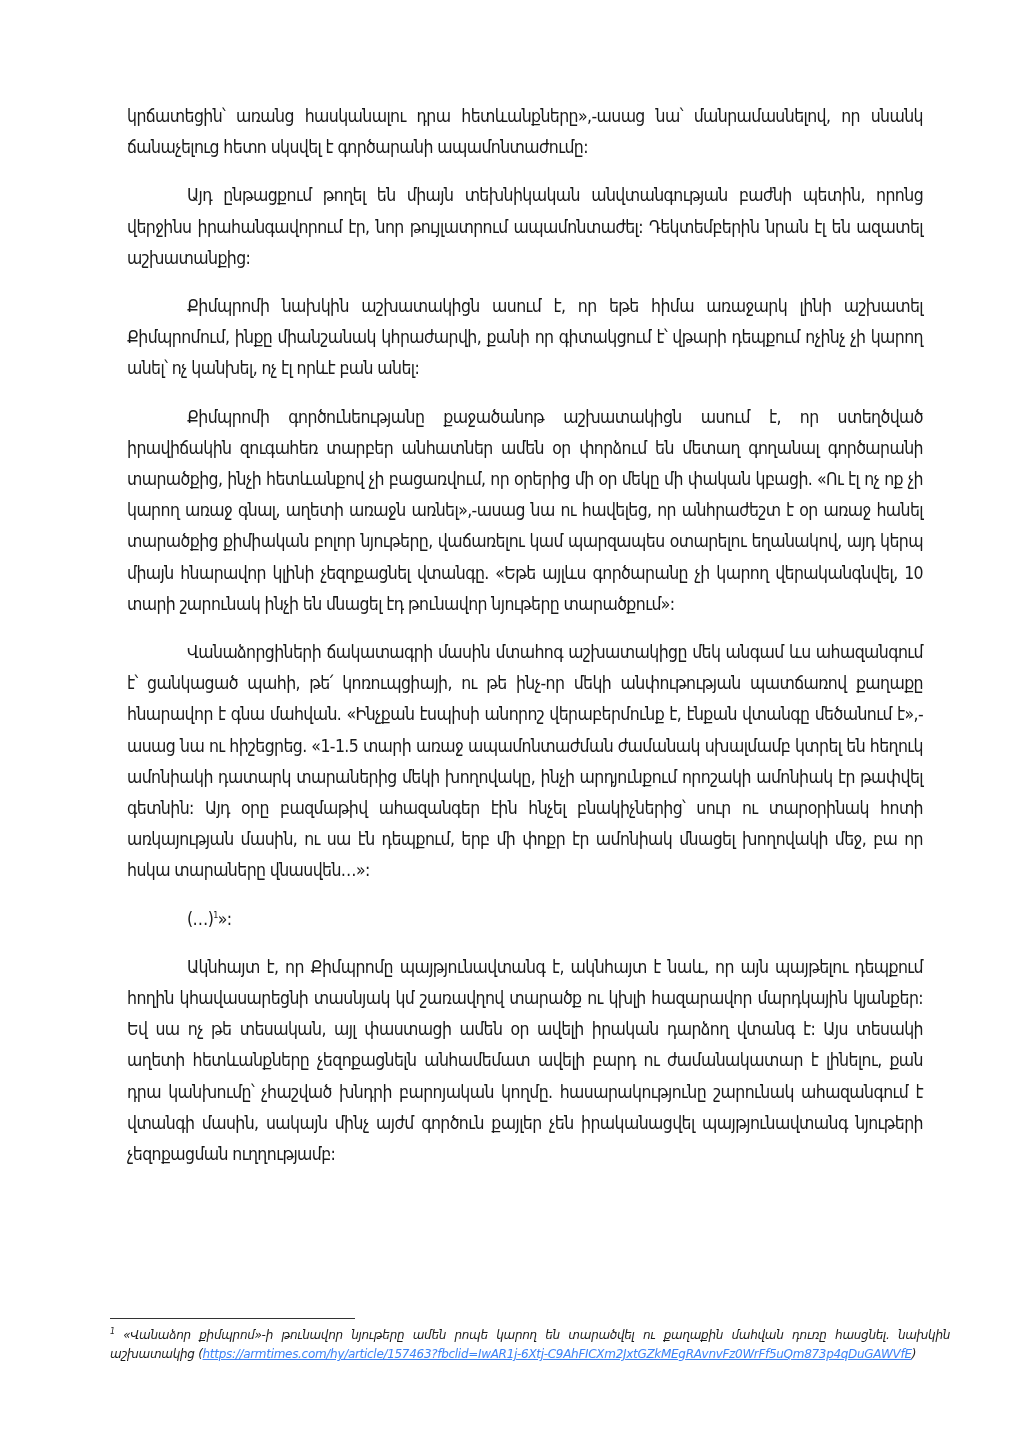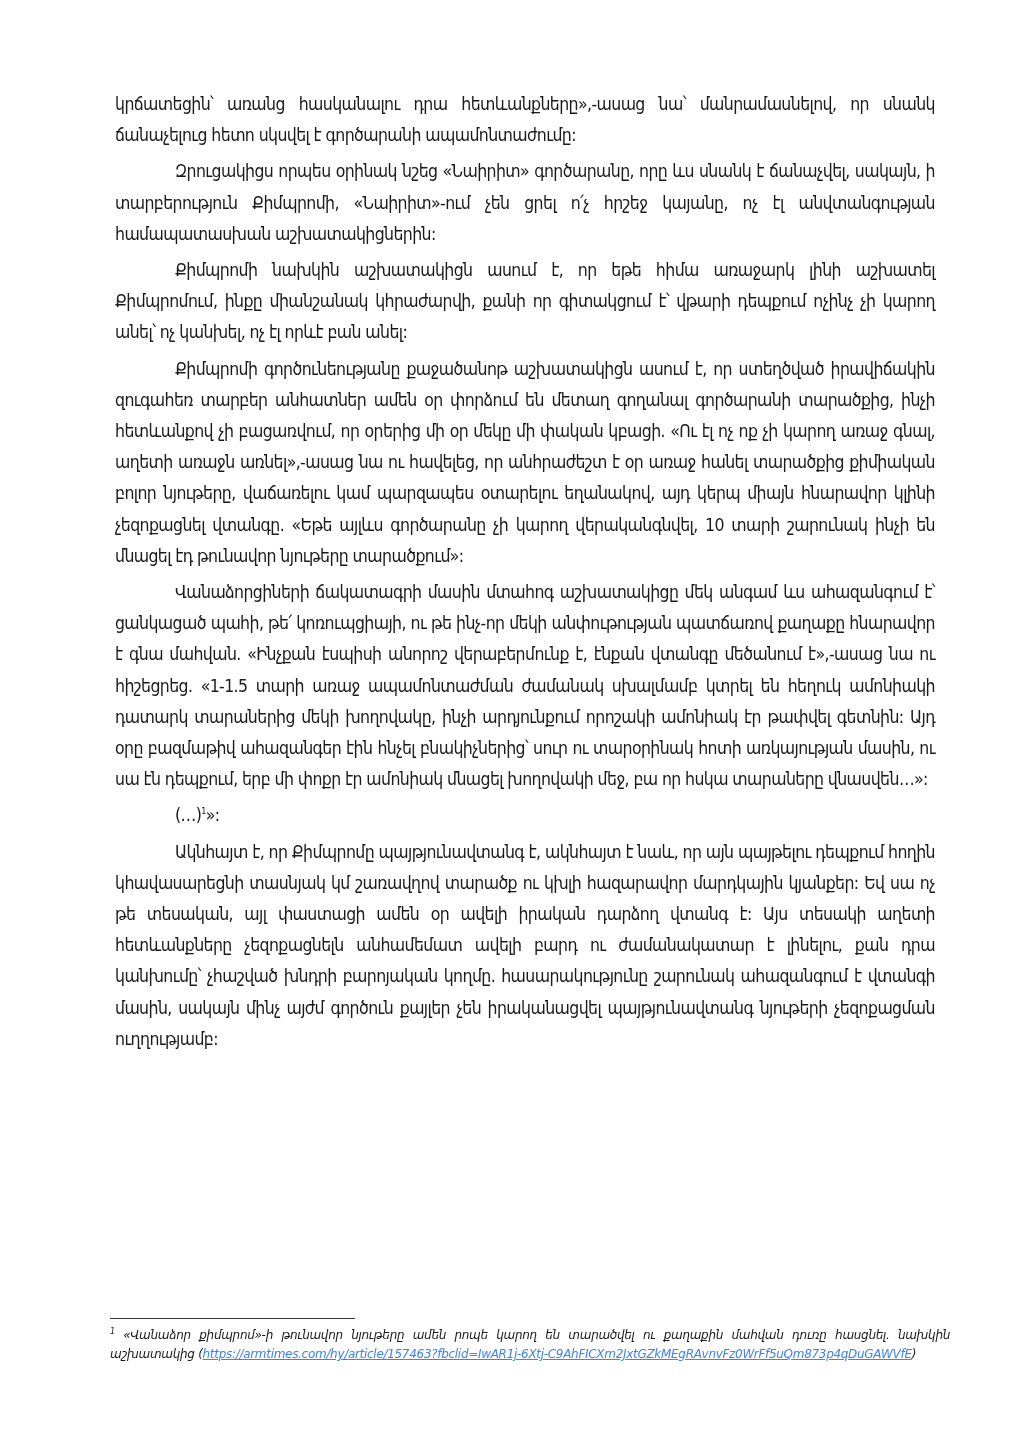--- a/index.html
+++ b/index.html
@@ -8,21 +8,21 @@
     position: absolute; left: 110px; top: 84px; width: 830px;
     font-family: "DejaVu Sans", sans-serif;
     font-size: 17.5px;
     line-height: 31.2px;
     color: #1a1a1a;
     text-align: justify;
     font-stretch: condensed;
     letter-spacing: -0.6px;
     word-spacing: 0px;
   }
-  .page p { margin: 5px; }
+  .page p { margin: 17px; }
   .page p.indent { text-indent: 60px; }
   .page p.cont { text-indent: 0; }
   sup { font-size: 9px; line-height: 0; vertical-align: super; }
   .fn-rule {
     position: absolute; left: 110px; top: 1318px; width: 245px; height: 1px;
     background: #333333;
   }
   .footnote {
     position: absolute; left: 110px; top: 1326px; width: 840px;
     font-family: "DejaVu Sans", sans-serif;
@@ -34,21 +34,21 @@
     letter-spacing: -0.3px;
   }
   .footnote a { color: #3b82f6; text-decoration: underline; }
   .footnote sup { font-size: 8px; }
 </style>
 </head>
 <body>
 
 <div class="page">
   <p class="cont">կրճատեցին՝ առանց հասկանալու դրա հետևանքները»,-ասաց նա՝ մանրամասնելով, որ սնանկ ճանաչելուց հետո սկսվել է գործարանի ապամոնտաժումը:</p>
-  <p class="indent">Զրուցակիցս որպես օրինակ նշեց «Նաիրիտ» գործարանը, որը ևս սնանկ է ճանաչվել, սակայն, ի տարբերություն Քիմպրոմի, «Նաիրիտ»-ում չեն ցրել ո՛չ հրշեջ կայանը, ոչ էլ անվտանգության համապատասխան աշխատակիցներին:</p>
+  <p class="indent">Այդ ընթացքում թողել են միայն տեխնիկական անվտանգության բաժնի պետին, որոնց վերջինս իրահանգավորում էր, նոր թույլատրում ապամոնտաժել: Դեկտեմբերին նրան էլ են ազատել աշխատանքից:</p>
   <p class="indent">Քիմպրոմի նախկին աշխատակիցն ասում է, որ եթե հիմա առաջարկ լինի աշխատել Քիմպրոմում, ինքը միանշանակ կհրաժարվի, քանի որ գիտակցում է՝ վթարի դեպքում ոչինչ չի կարող անել՝ ոչ կանխել, ոչ էլ որևէ բան անել:</p>
   <p class="indent">Քիմպրոմի գործունեությանը քաջածանոթ աշխատակիցն ասում է, որ ստեղծված իրավիճակին զուգահեռ տարբեր անհատներ ամեն օր փորձում են մետաղ գողանալ գործարանի տարածքից, ինչի հետևանքով չի բացառվում, որ օրերից մի օր մեկը մի փական կբացի. «Ու էլ ոչ ոք չի կարող առաջ գնալ, աղետի առաջն առնել»,-ասաց նա ու հավելեց, որ անհրաժեշտ է օր առաջ հանել տարածքից քիմիական բոլոր նյութերը, վաճառելու կամ պարզապես օտարելու եղանակով, այդ կերպ միայն հնարավոր կլինի չեզոքացնել վտանգը. «Եթե այլևս գործարանը չի կարող վերականգնվել, 10 տարի շարունակ ինչի են մնացել էդ թունավոր նյութերը տարածքում»:</p>
   <p class="indent">Վանաձորցիների ճակատագրի մասին մտահոգ աշխատակիցը մեկ անգամ ևս ահազանգում է՝ ցանկացած պահի, թե՛ կոռուպցիայի, ու թե ինչ-որ մեկի անփութության պատճառով քաղաքը հնարավոր է գնա մահվան. «Ինչքան էսպիսի անորոշ վերաբերմունք է, էնքան վտանգը մեծանում է»,-ասաց նա ու հիշեցրեց. «1-1.5 տարի առաջ ապամոնտաժման ժամանակ սխալմամբ կտրել են հեղուկ ամոնիակի դատարկ տարաներից մեկի խողովակը, ինչի արդյունքում որոշակի ամոնիակ էր թափվել գետնին: Այդ օրը բազմաթիվ ահազանգեր էին հնչել բնակիչներից՝ սուր ու տարօրինակ հոտի առկայության մասին, ու սա էն դեպքում, երբ մի փոքր էր ամոնիակ մնացել խողովակի մեջ, բա որ հսկա տարաները վնասվեն…»:</p>
   <p class="indent"><span>(…)</span><sup>1</sup><span>»:</span></p>
   <p class="indent">Ակնհայտ է, որ Քիմպրոմը պայթյունավտանգ է, ակնհայտ է նաև, որ այն պայթելու դեպքում հողին կհավասարեցնի տասնյակ կմ շառավղով տարածք ու կխլի հազարավոր մարդկային կյանքեր: Եվ սա ոչ թե տեսական, այլ փաստացի ամեն օր ավելի իրական դարձող վտանգ է: Այս տեսակի աղետի հետևանքները չեզոքացնելն անհամեմատ ավելի բարդ ու ժամանակատար է լինելու, քան դրա կանխումը՝ չհաշված խնդրի բարոյական կողմը. հասարակությունը շարունակ ահազանգում է վտանգի մասին, սակայն մինչ այժմ գործուն քայլեր չեն իրականացվել պայթյունավտանգ նյութերի չեզոքացման ուղղությամբ:</p>
 </div>
 
 <div class="fn-rule"></div>
 
 <div class="footnote">

